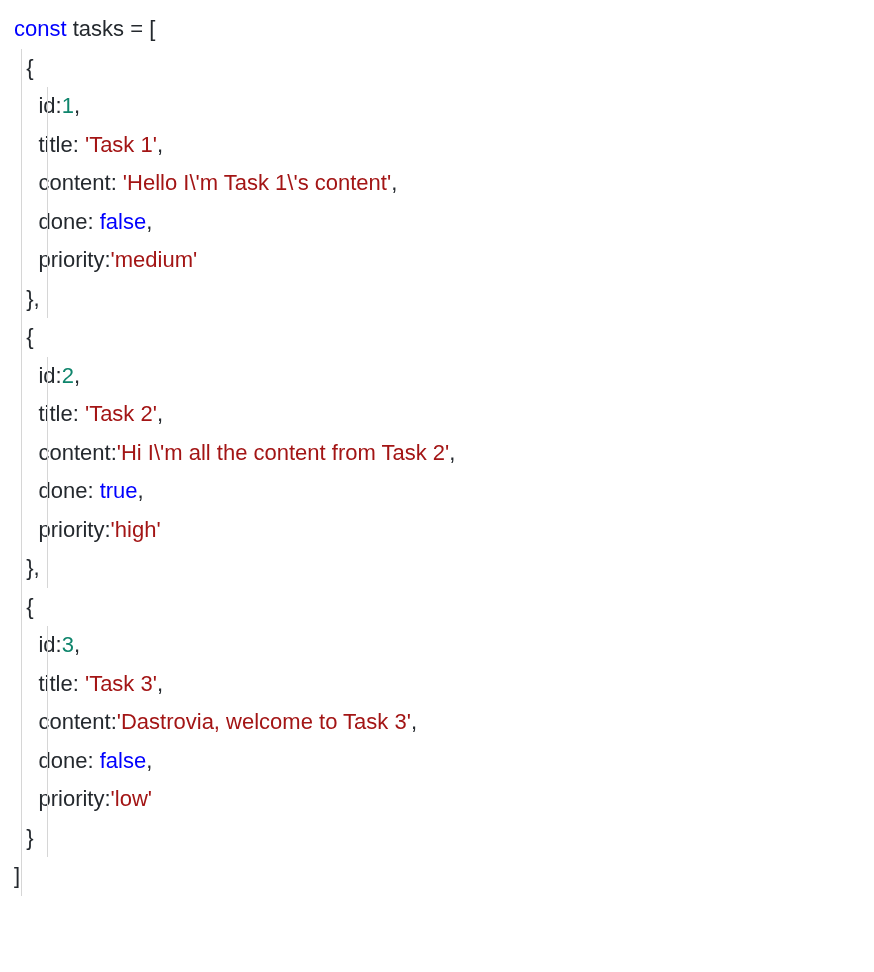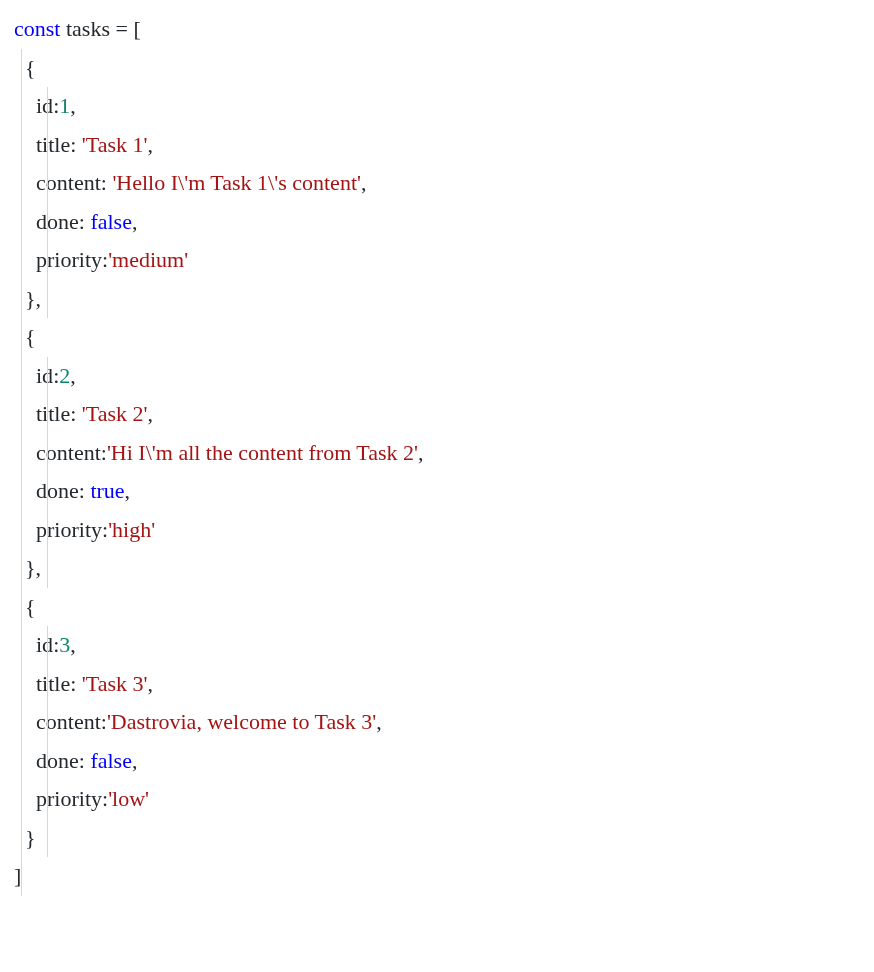--- a/index.html
+++ b/index.html
@@ -1,21 +1,21 @@
 <!DOCTYPE html>
 <html><head>
 <meta charset="utf-8">
 <style>
   html, body {
     margin: 0;
     padding: 0;
     background: #ffffff;
   }
   pre.code {
-    font-family: Liberation Serif, serif;
+    font-family: Liberation Sans, sans-serif;
     font-size: 22px;
     line-height: 1.75;
     margin: 0;
     padding: 10px 14px;
     white-space: pre;
     color: #24292e;
     position: relative;
   }
   .tok-keyword  { color: #0000ff; }
   .tok-ident    { color: #24292e; }

